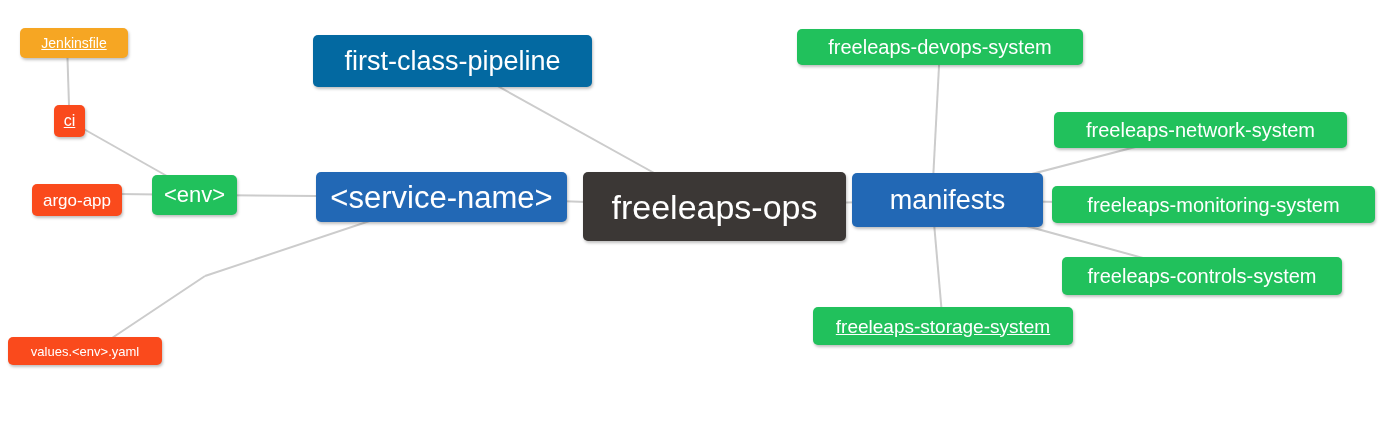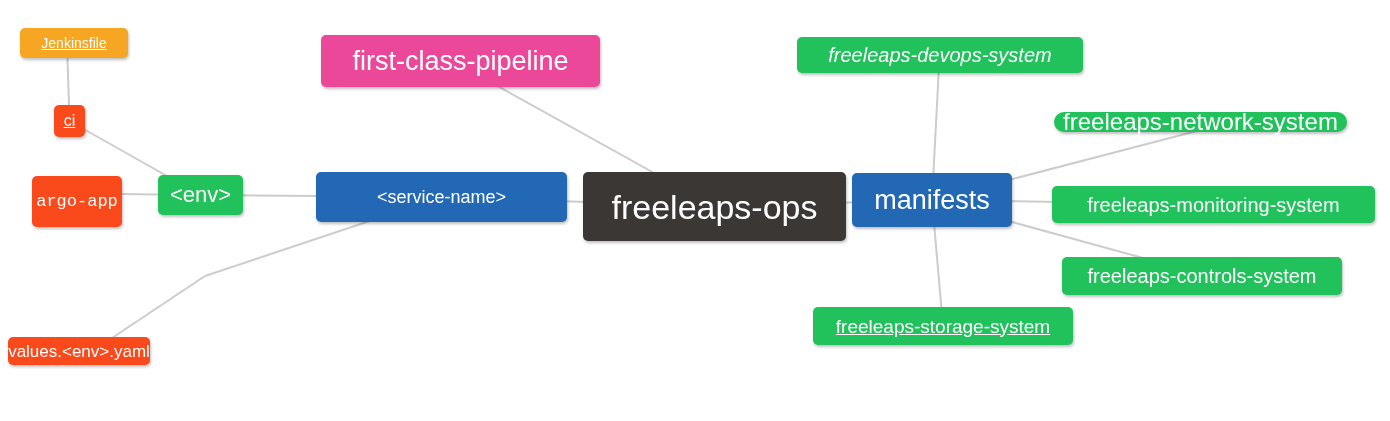--- a/index.html
+++ b/index.html
@@ -62,26 +62,26 @@
       <line x1="714.5" y1="206.5" x2="932" y2="200" stroke="#CCCCCC" stroke-width="2"></line>
       <line x1="932" y1="200" x2="940" y2="47" stroke="#CCCCCC" stroke-width="2"></line>
       <line x1="932" y1="200" x2="1200.5" y2="130" stroke="#CCCCCC" stroke-width="2"></line>
       <line x1="932" y1="200" x2="1213.5" y2="204.5" stroke="#CCCCCC" stroke-width="2"></line>
       <line x1="932" y1="200" x2="1208.5" y2="276" stroke="#CCCCCC" stroke-width="2"></line>
       <line x1="932" y1="200" x2="943" y2="326" stroke="#CCCCCC" stroke-width="2"></line>
     </svg>
   <div class="node-layer" id="node-layer">
       <div class="node" style="left: 20px; top: 28px; width: 108px; height: 30px; font-size: 14px; background: rgb(246, 166, 35); color: rgb(255, 255, 255); text-decoration: underline;">Jenkinsfile</div>
       <div class="node" style="left: 54px; top: 105px; width: 31px; height: 32px; font-size: 16px; background: rgb(250, 74, 28); color: rgb(255, 255, 255); text-decoration: underline;">ci</div>
-      <div class="node" style="left: 32px; top: 176px; width: 90px; height: 51px; font-size: 17px; background: rgb(250, 74, 28); color: rgb(255, 255, 255); font-family: Liberation Mono, monospace;">argo-app</div>
-      <div class="node" style="left: 158px; top: 175px; width: 85px; height: 40px; font-size: 22px; background: rgb(33, 193, 92); color: rgb(255, 255, 255);">&lt;env&gt;</div>
-      <div class="node" style="left: 8px; top: 337px; width: 142px; height: 28px; font-size: 17px; background: rgb(250, 74, 28); color: rgb(255, 255, 255);">values.&lt;env&gt;.yaml</div>
-      <div class="node" style="left: 313px; top: 35px; width: 279px; height: 52px; font-size: 27px; background: #ec4899; color: rgb(255, 255, 255); margin-left: 8px;">first-class-pipeline</div>
-      <div class="node" style="left: 316px; top: 172px; width: 251px; height: 50px; font-size: 18px; background: rgb(34, 104, 181); color: rgb(255, 255, 255);">&lt;service-name&gt;</div>
+      <div class="node" style="left: 32px; top: 184px; width: 90px; height: 32px; font-size: 17px; background: rgb(250, 74, 28); color: rgb(255, 255, 255);">argo-app</div>
+      <div class="node" style="left: 152px; top: 175px; width: 85px; height: 40px; font-size: 22px; background: rgb(33, 193, 92); color: rgb(255, 255, 255);">&lt;env&gt;</div>
+      <div class="node" style="left: 8px; top: 337px; width: 154px; height: 28px; font-size: 13px; background: rgb(250, 74, 28); color: rgb(255, 255, 255);">values.&lt;env&gt;.yaml</div>
+      <div class="node" style="left: 313px; top: 35px; width: 279px; height: 52px; font-size: 27px; background: #0369a1; color: rgb(255, 255, 255);">first-class-pipeline</div>
+      <div class="node" style="left: 316px; top: 172px; width: 251px; height: 50px; font-size: 31px; background: rgb(34, 104, 181); color: rgb(255, 255, 255);">&lt;service-name&gt;</div>
       <div class="node" style="left: 583px; top: 172px; width: 263px; height: 69px; font-size: 34px; background: rgb(59, 55, 53); color: rgb(255, 255, 255);">freeleaps-ops</div>
-      <div class="node" style="left: 852px; top: 173px; width: 160px; height: 54px; font-size: 27px; background: rgb(34, 104, 181); color: rgb(255, 255, 255);">manifests</div>
-      <div class="node" style="left: 797px; top: 37px; width: 286px; height: 36px; font-size: 20px; background: rgb(33, 193, 92); color: rgb(255, 255, 255); font-style: italic;">freeleaps-devops-system</div>
-      <div class="node" style="left: 1054px; top: 112px; width: 293px; height: 20px; font-size: 24px; background: rgb(33, 193, 92); color: rgb(255, 255, 255); border-radius: 11px;">freeleaps-network-system</div>
+      <div class="node" style="left: 852px; top: 173px; width: 191px; height: 54px; font-size: 27px; background: rgb(34, 104, 181); color: rgb(255, 255, 255);">manifests</div>
+      <div class="node" style="left: 797px; top: 29px; width: 286px; height: 36px; font-size: 20px; background: rgb(33, 193, 92); color: rgb(255, 255, 255);">freeleaps-devops-system</div>
+      <div class="node" style="left: 1054px; top: 112px; width: 293px; height: 36px; font-size: 20px; background: rgb(33, 193, 92); color: rgb(255, 255, 255);">freeleaps-network-system</div>
       <div class="node" style="left: 1052px; top: 186px; width: 323px; height: 37px; font-size: 20px; background: rgb(33, 193, 92); color: rgb(255, 255, 255);">freeleaps-monitoring-system</div>
       <div class="node" style="left: 1062px; top: 257px; width: 280px; height: 38px; font-size: 20px; background: rgb(33, 193, 92); color: rgb(255, 255, 255);">freeleaps-controls-system</div>
       <div class="node" style="left: 813px; top: 307px; width: 260px; height: 38px; font-size: 19px; background: rgb(33, 193, 92); color: rgb(255, 255, 255); text-decoration: underline;">freeleaps-storage-system</div>
     </div>
 </div>
 
 </body></html>

